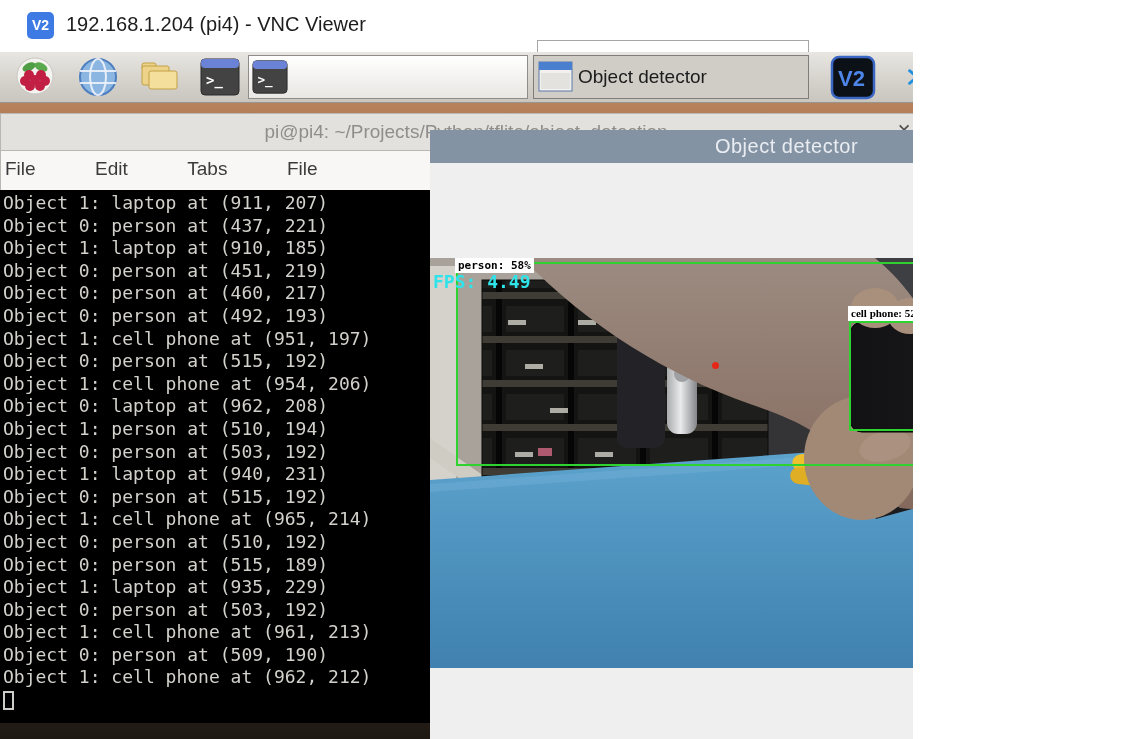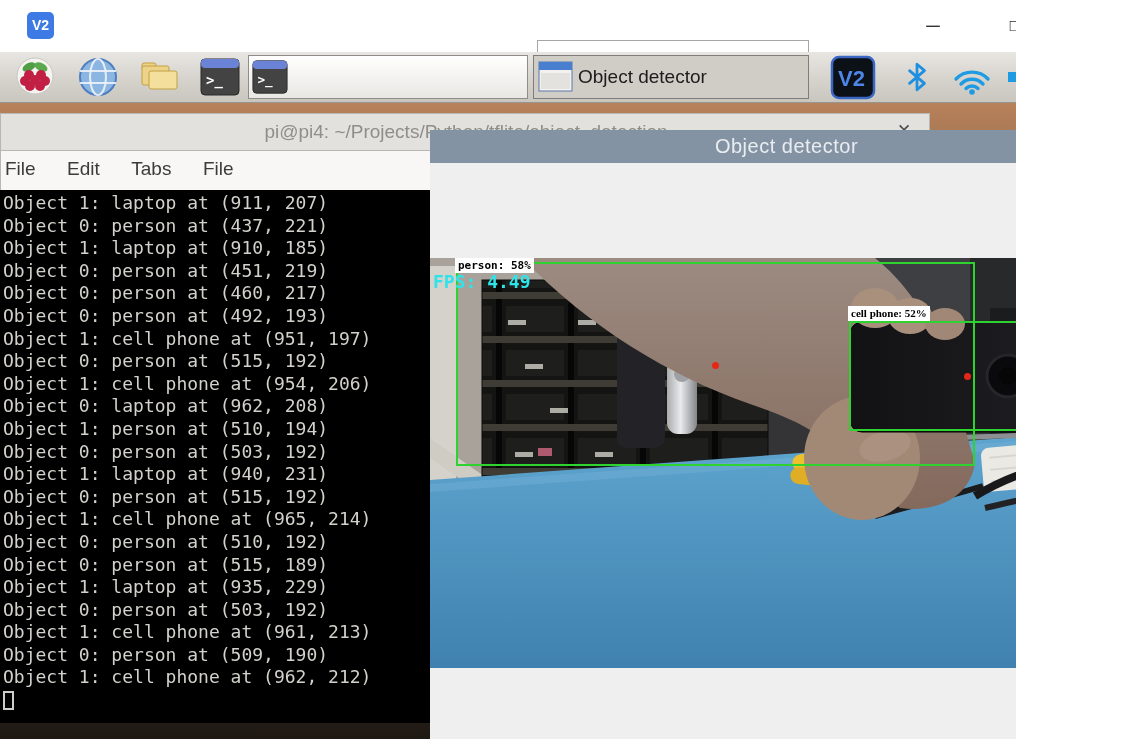--- a/index.html
+++ b/index.html
@@ -1,17 +1,17 @@
 <!DOCTYPE html>
 <html><head>
 <meta charset="utf-8">
 <style>
   * { margin:0; padding:0; box-sizing:border-box; }
   body { font-family:"Liberation Sans", sans-serif; }
-  .screen { position:relative; width:1016px; height:739px; overflow:hidden; background:#fff; }
+  .screen { position:relative; width:913px; height:739px; overflow:hidden; background:#fff; }
 
   
   .vnc-titlebar { position:absolute; left:0; top:0; width:1143px; height:52px; background:#ffffff; }
   .vnc-app-icon { position:absolute; left:27px; top:12px; width:27px; height:27px; border-radius:5px;
                   background:#3d7ae4; color:#fff; font-weight:bold; font-size:14px; text-align:center; line-height:27px; }
   .vnc-title { position:absolute; left:66px; top:13px; font-size:20px; color:#1d1d1d; white-space:nowrap; }
   .win-btn { position:absolute; top:0; width:60px; height:52px; text-align:center; line-height:52px;
              font-size:19px; color:#2b2b2b; }
   .btn-min { left:903px; } .btn-max { left:985px; font-size:17px; } .btn-close { left:1072px; }
   .tooltip-remnant { position:absolute; left:537px; top:40px; width:272px; height:13px; background:#fff;
@@ -36,21 +36,21 @@
 
   
   .term-window { position:absolute; left:0; top:61px; width:930px; height:610px; }
   .term-titlebar { position:absolute; left:0; top:0; width:930px; height:38px; background:#e3e1de;
                    border:1px solid #b9b7b3; }
   .term-title { position:absolute; left:0; top:7px; width:930px; text-align:center; font-size:19px; color:#8f8e8b;
                 white-space:nowrap; }
   .term-close { position:absolute; left:896px; top:6px; font-size:17px; color:#4c4c4c; }
   .term-menubar { position:absolute; left:0; top:38px; width:930px; height:39px; background:#f8f7f6;
                   border-left:1px solid #b9b7b3; }
-  .menu-item { display:inline-block; margin-top:7px; font-size:19px; color:#3b3b3b; margin-right:27px; }
+  .menu-item { display:inline-block; margin-top:7px; font-size:19px; color:#3b3b3b; margin-right:27px;margin-left:28px; }
   .menu-item:first-child { margin-left:4px; }
   .term-body { position:absolute; left:0; top:77px; width:930px; height:533px; background:#000;
                font-family:"DejaVu Sans Mono", monospace; font-size:18px; line-height:22.6px; color:#d3d1cb;
                padding:2px 0 0 3px; overflow:hidden; }
   .term-line { white-space:pre; }
   .term-cursor { width:11px; height:19px; border:2px solid #cfcdc7; margin-top:2px; }
 
   
   .od-window { position:absolute; left:430px; top:78px; width:713px; height:609px; background:#efefef; }
   .od-titlebar { position:absolute; left:0; top:0; width:713px; height:33px; background:#8493a4; }
@@ -75,20 +75,21 @@
 
   svg text { user-select:none; }
 </style>
 </head>
 <body>
 
 <div class="screen">
 
   <div class="vnc-titlebar">
     <div class="vnc-app-icon">V2</div>
+    <span class="vnc-title">192.168.1.204 (pi4) - VNC Viewer</span>
     <span class="win-btn btn-min">─</span>
     <span class="win-btn btn-max">□</span>
     <span class="win-btn btn-close">✕</span>
     <div class="tooltip-remnant"></div>
   </div>
 
   <div class="desktop">
     <div class="wallpaper"></div>
 
     <div class="term-window">

